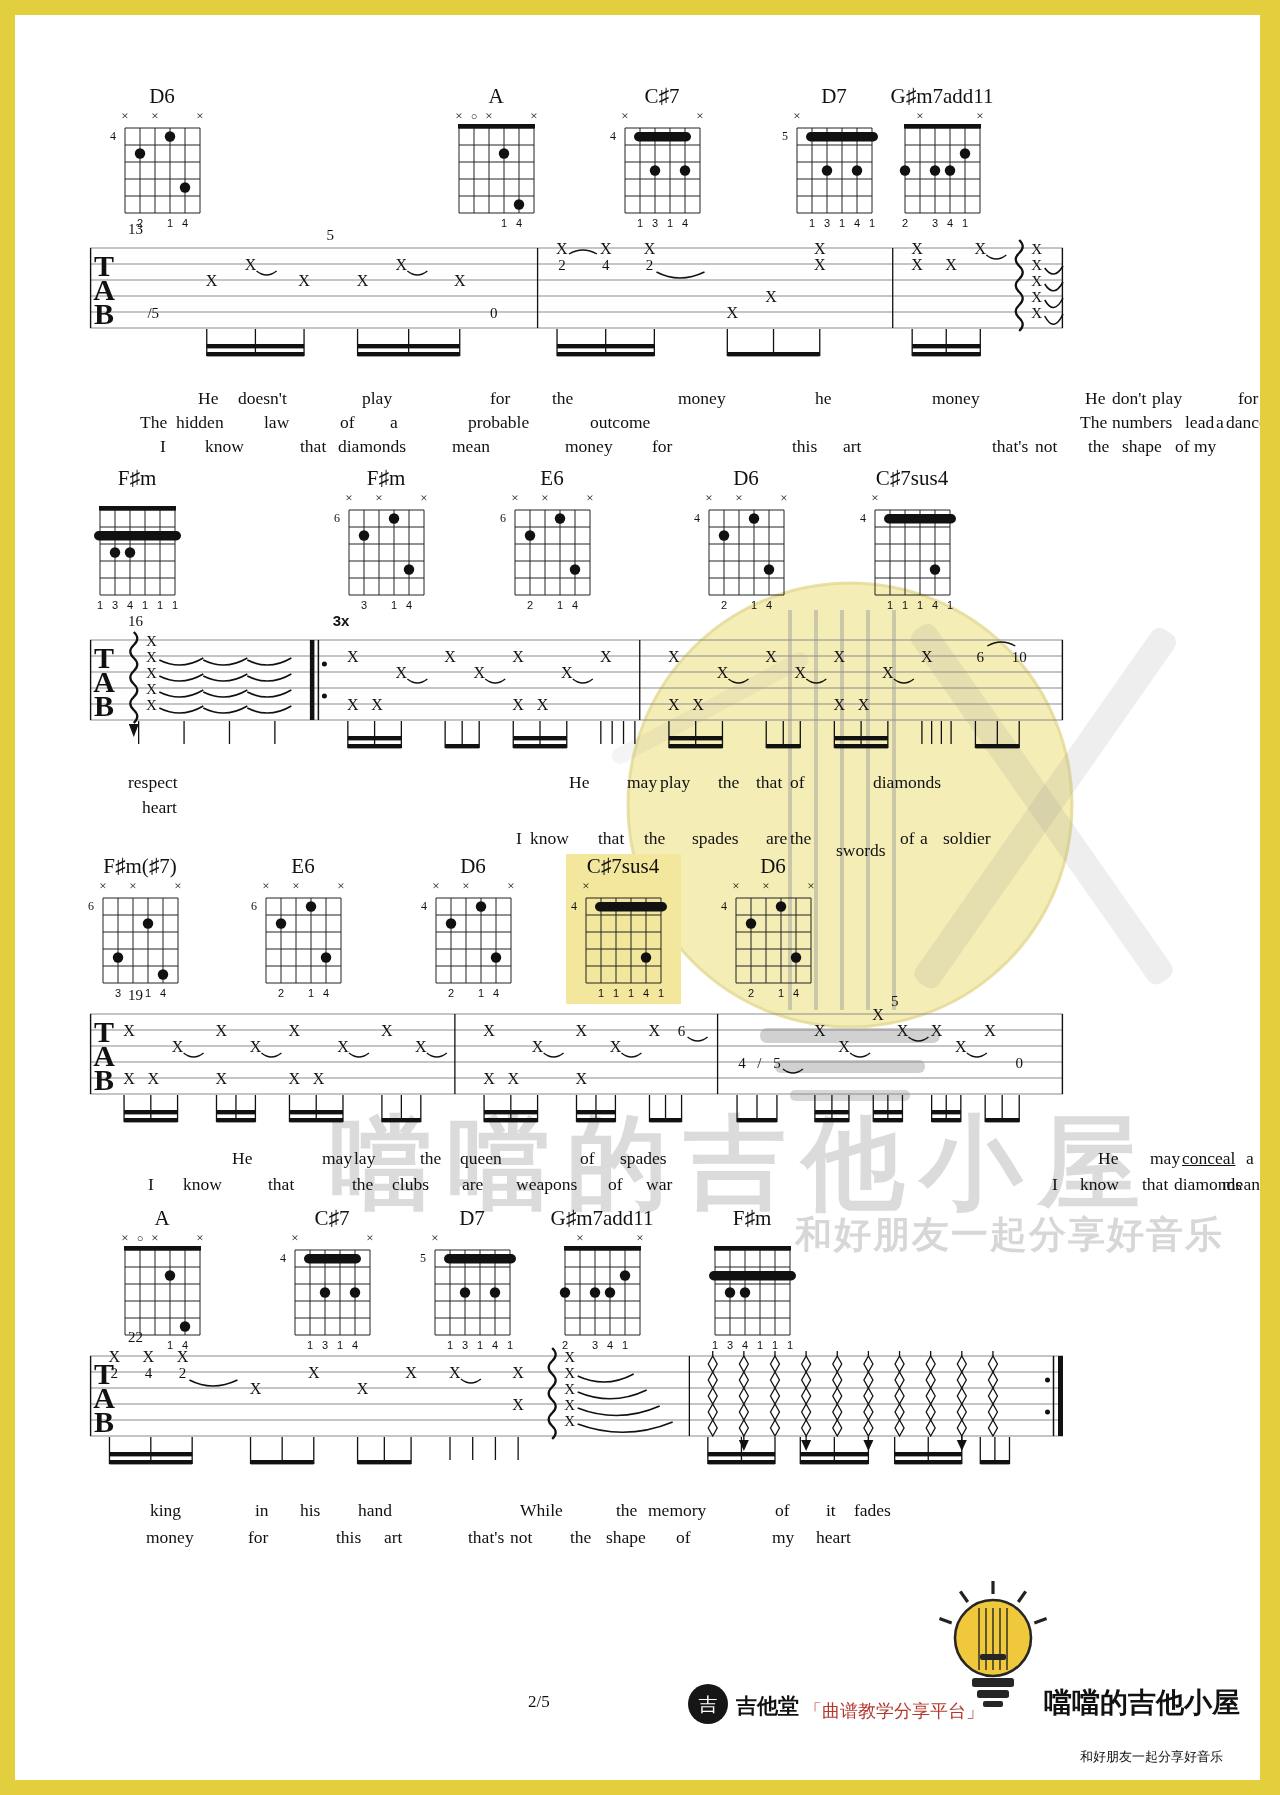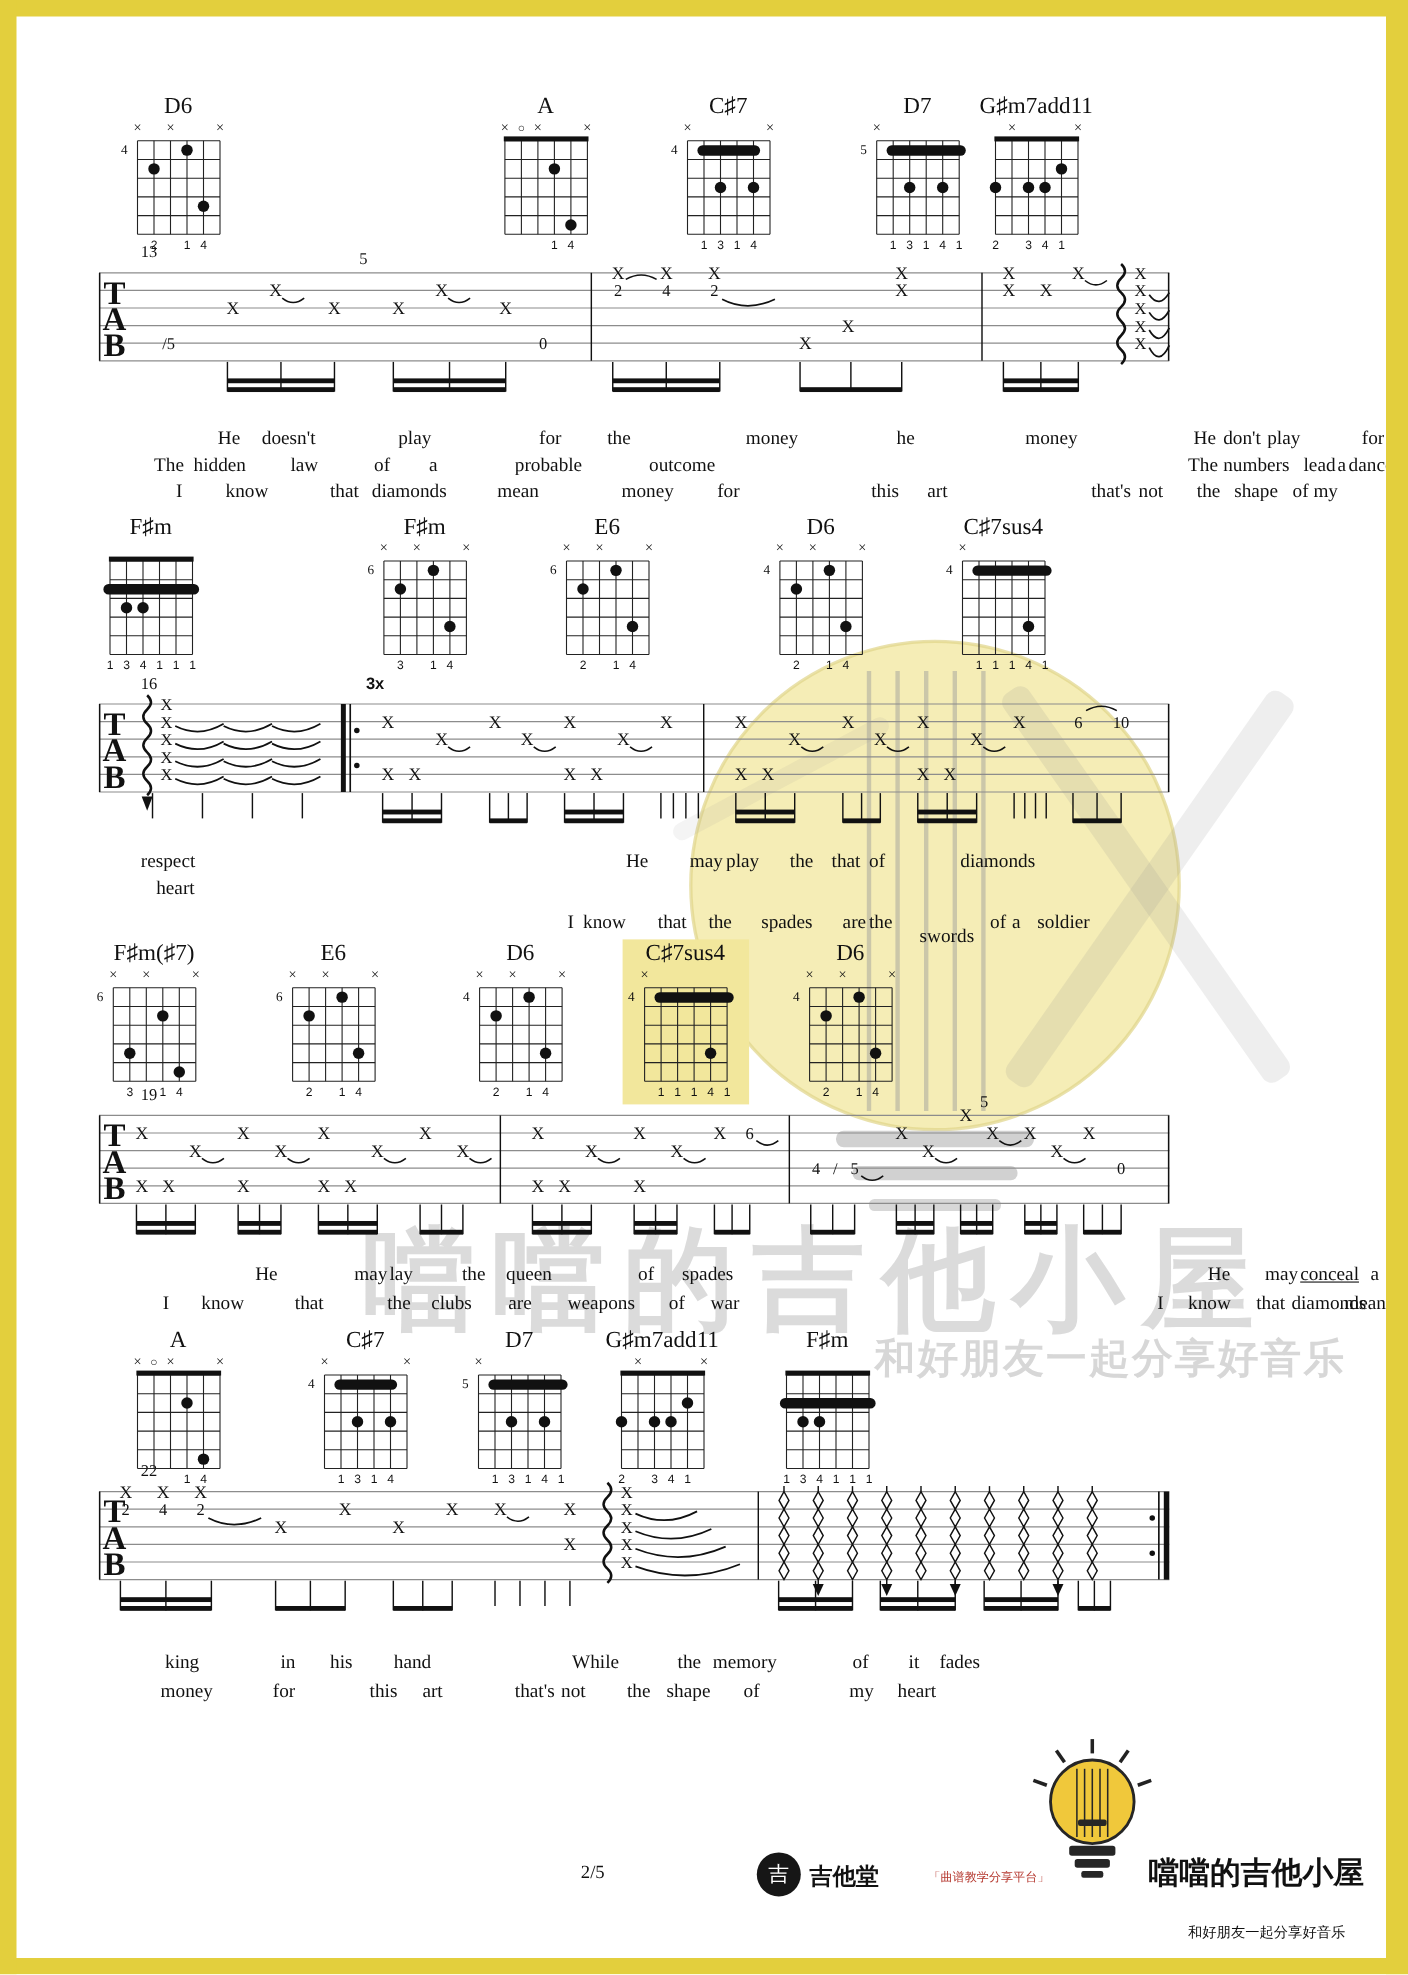--- a/index.html
+++ b/index.html
@@ -27,21 +27,21 @@
   #wm-text-big{position:absolute;left:330px;top:1096px;font-size:102px;font-weight:700;
       letter-spacing:16px;color:#ababab;opacity:.42;font-family:"DejaVu Sans",sans-serif;white-space:nowrap;}
   #wm-text-small{position:absolute;left:795px;top:1210px;font-size:37px;font-weight:600;
       letter-spacing:2px;color:#b0b0b0;opacity:.5;font-family:"DejaVu Sans",sans-serif;white-space:nowrap;}
   .ftxt{position:absolute;white-space:nowrap;}
   #page-num{left:528px;top:1692px;font-size:17px;}
   #gt-logo{position:absolute;left:688px;top:1684px;width:40px;height:40px;border-radius:50%;
       background:#161616;color:#fff;text-align:center;line-height:40px;font-size:19px;
       font-family:"DejaVu Sans",sans-serif;}
   #gt-name{left:736px;top:1692px;font-size:21px;font-weight:bold;font-family:"DejaVu Sans",sans-serif;}
-  #gt-sub{left:804px;top:1699px;font-size:11px;color:#b5382f;font-family:"DejaVu Sans",sans-serif;margin-left:40px;}
+  #gt-sub{left:804px;top:1699px;font-size:18px;color:#b5382f;font-family:"DejaVu Sans",sans-serif;}
   #brand-name{left:1044px;top:1684px;font-size:28px;font-weight:800;font-family:"DejaVu Sans",sans-serif;}
   #brand-sub{left:1080px;top:1748px;font-size:13px;font-family:"DejaVu Sans",sans-serif;}
 </style>
 </head>
 <body>
 
 <div class="page">
   <div class="layer" id="wm-layer">
     <svg id="wm-bulb" style="position:absolute;left:560px;top:540px;" width="580" height="600">
         <circle cx="290" cy="265" r="222" fill="#f2e9a4" opacity="0.8"></circle>

